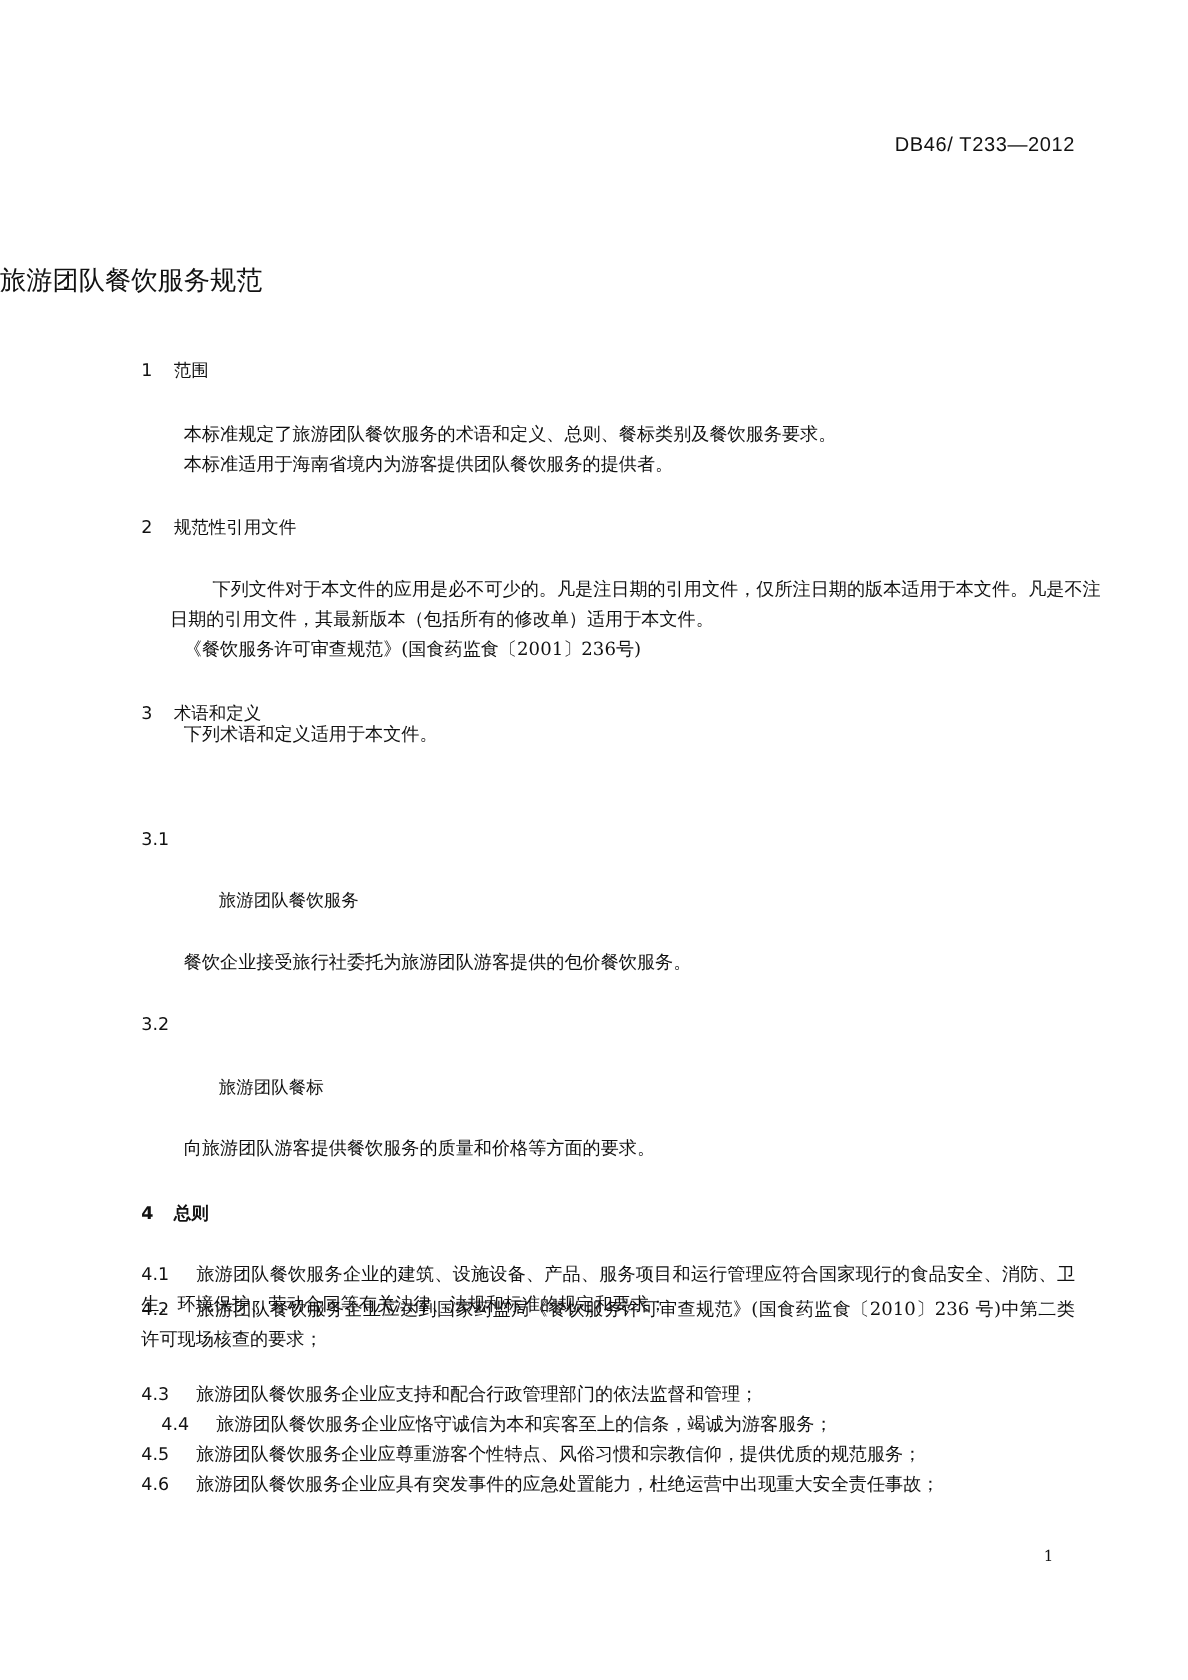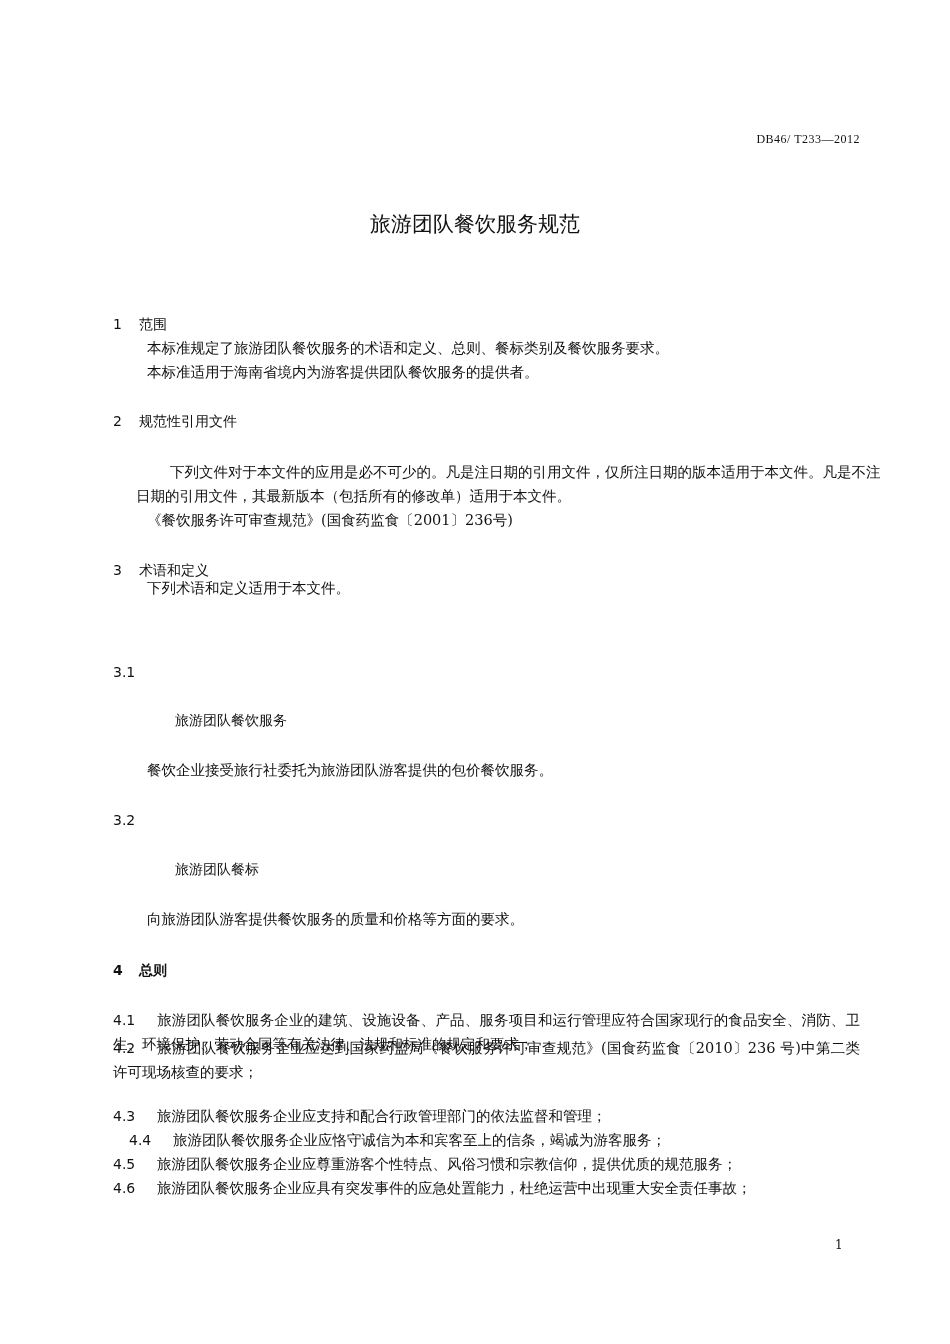--- a/index.html
+++ b/index.html
@@ -1,36 +1,36 @@
 <!DOCTYPE html>
 <html><head>
 <meta charset="utf-8">
 <style>
   html, body { margin:0; padding:0; background:#ffffff; }
   body { width:950px; height:1344px; position:relative; overflow:hidden;
          font-family:"DejaVu Serif", "Liberation Serif", serif; color:#111; }
   .abs { position:absolute; }
-  .code { right:90px; top:132px; font-family:Liberation Serif, serif; font-size:12px; letter-spacing:0.5px; }
-  .title { left:0; width:950px; top:210px; text-align:center; font-family:"DejaVu Sans", "Liberation Sans", sans-serif; font-size:21px; }
+  .code { right:90px; top:108px; font-family:Liberation Sans, sans-serif; font-size:16px; letter-spacing:0.5px; }
+  .title { left:0; width:950px; top:210px; font-family:"DejaVu Sans", "Liberation Sans", sans-serif; font-size:21px; }
   .h { left:113px; font-family:"DejaVu Sans", "Liberation Sans", sans-serif; font-size:14px; }
   .h .num { display:inline-block; width:26px; }
   .p { left:113px; width:747px; font-size:14.5px; line-height:24px; }
   .indent { text-indent:34px; }
   .term { left:147px; font-family:"DejaVu Sans", "Liberation Sans", sans-serif; font-size:14px;margin-left:28px; }
   .item { left:113px; width:747px; font-size:14.5px; line-height:24px; text-align:justify; }
   .item .inum { font-family:"DejaVu Sans", "Liberation Sans", sans-serif; font-size:14px; display:inline-block; width:44px; }
   .pageno { left:835px; top:1238px; font-size:12px; }
 </style>
 </head>
 <body>
 
 <div class="abs code">DB46/ T233—2012</div>
 <div class="abs title">旅游团队餐饮服务规范</div>
 
-<div class="abs h" style="top:288px;margin-top:28px;"><span class="num">1</span><span>范围</span></div>
+<div class="abs h" style="top:288px;"><span class="num">1</span><span>范围</span></div>
 <div class="abs p indent" style="top:336px;">本标准规定了旅游团队餐饮服务的术语和定义、总则、餐标类别及餐饮服务要求。</div>
 <div class="abs p indent" style="top:360px;">本标准适用于海南省境内为游客提供团队餐饮服务的提供者。</div>
 
 <div class="abs h" style="top:413px;"><span class="num">2</span><span>规范性引用文件</span></div>
 <div class="abs p indent" style="top:460px;margin-left:23px;">下列文件对于本文件的应用是必不可少的。凡是注日期的引用文件，仅所注日期的版本适用于本文件。凡是不注日期的引用文件，其最新版本（包括所有的修改单）适用于本文件。</div>
 <div class="abs p indent" style="top:508px;">《餐饮服务许可审查规范》(国食药监食〔2001〕236号)</div>
 
 <div class="abs h" style="top:562px;"><span class="num">3</span><span>术语和定义</span></div>
 <div class="abs p indent" style="top:576px;">下列术语和定义适用于本文件。</div>
 

